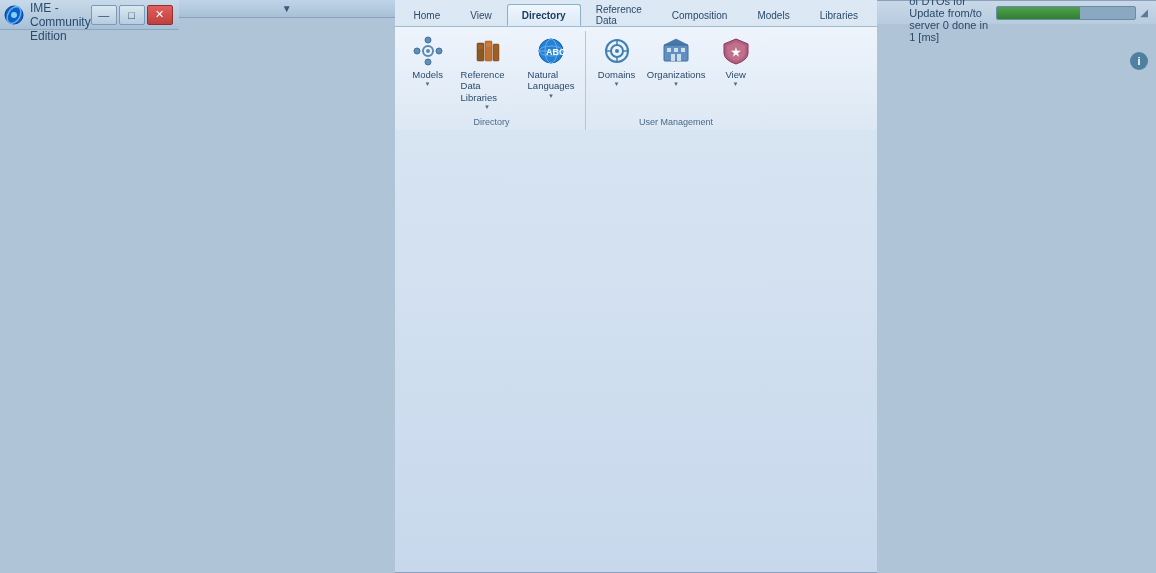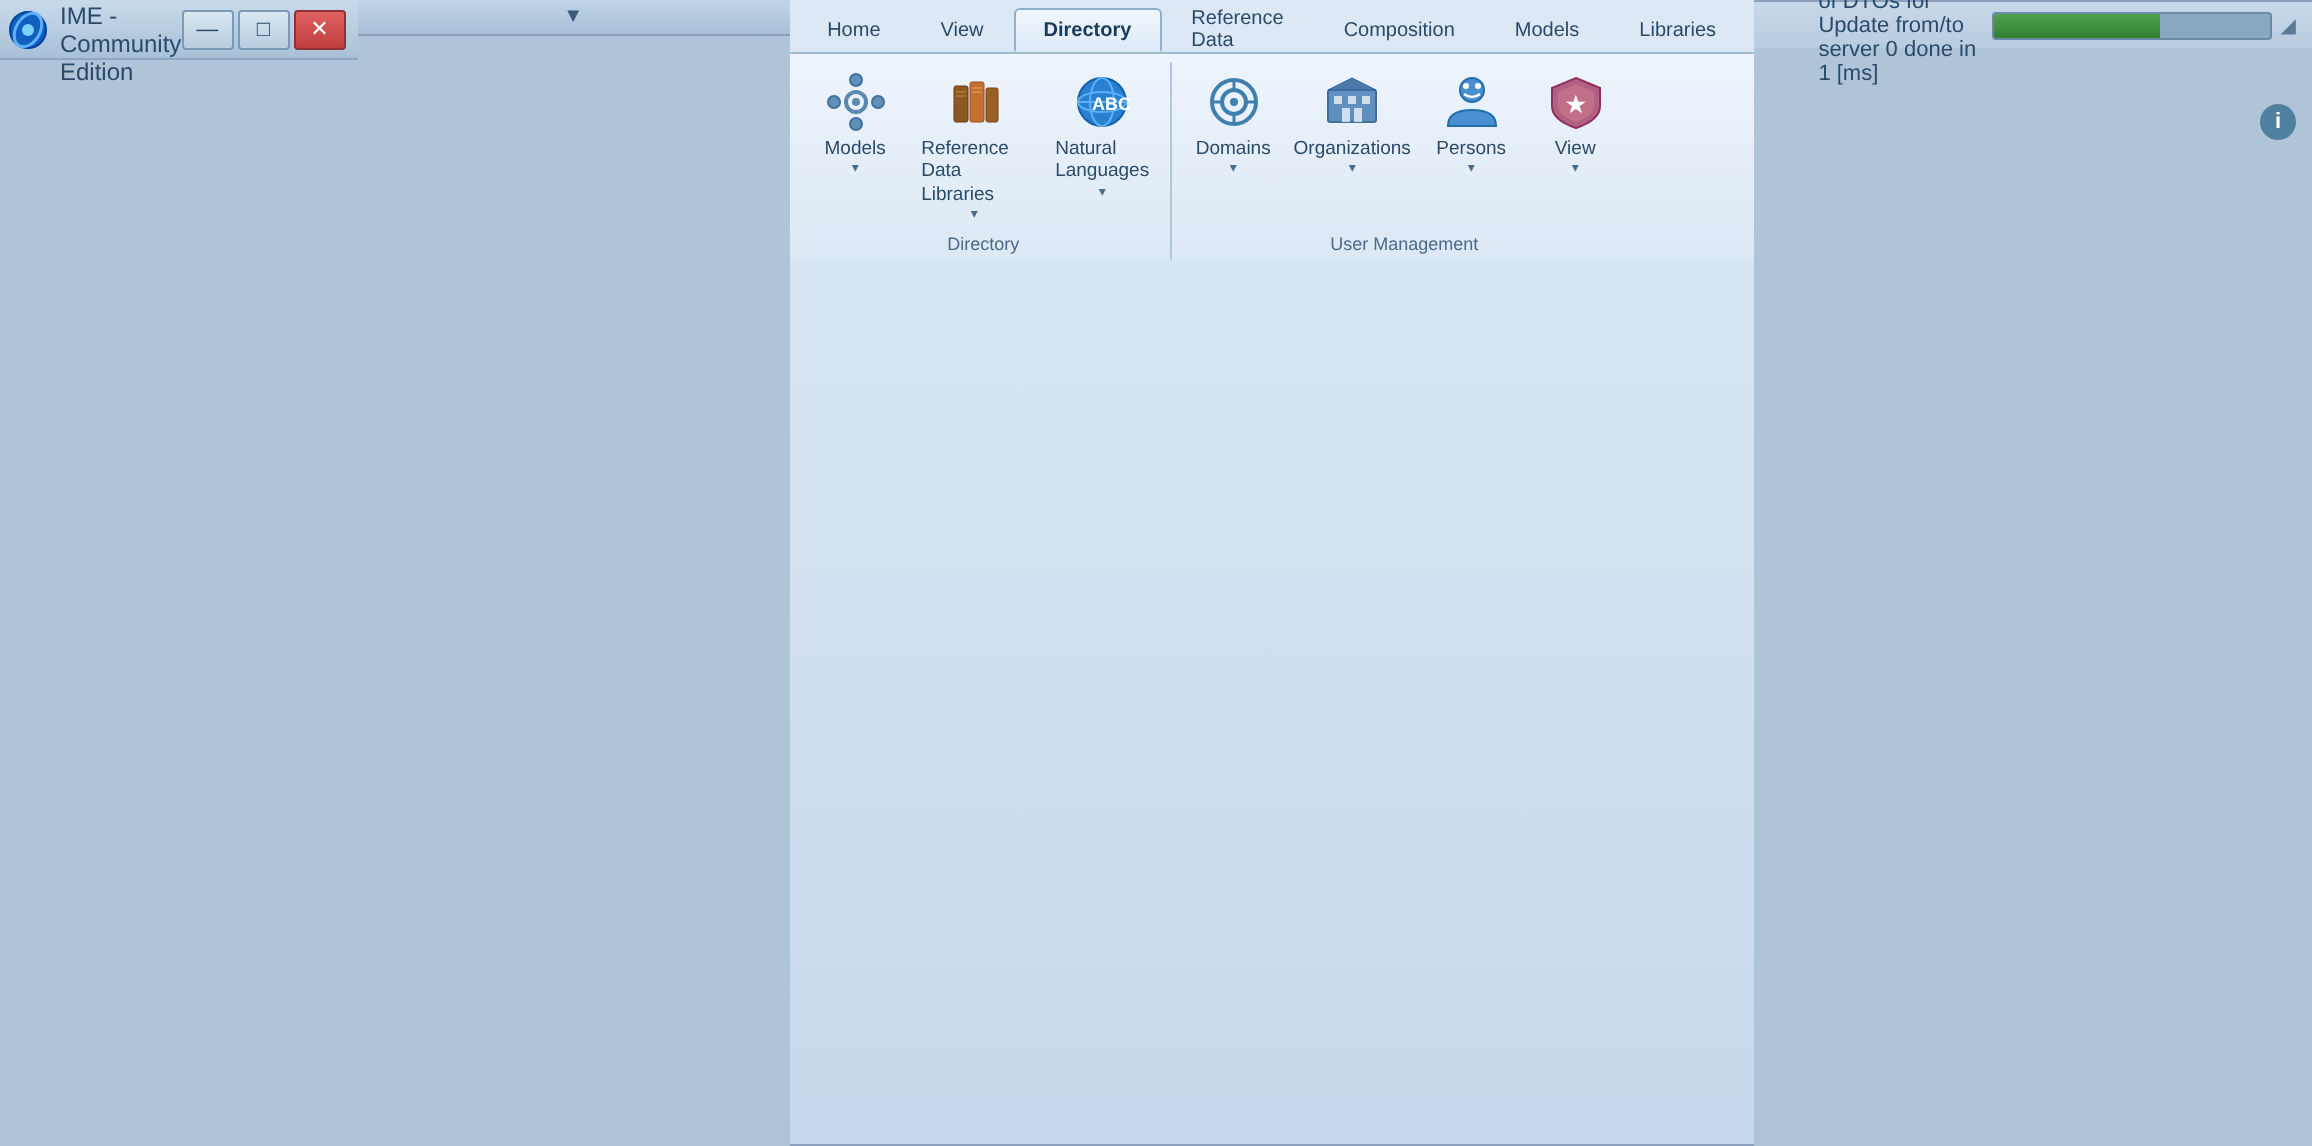--- a/index.html
+++ b/index.html
@@ -398,33 +398,20 @@
                 <rect x="21" y="13" width="4" height="4" fill="white" opacity="0.7"></rect>
                 <rect x="11" y="19" width="4" height="7" fill="white" opacity="0.7"></rect>
                 <rect x="17" y="19" width="4" height="7" fill="white" opacity="0.7"></rect>
                 <polygon points="16,4 28,10 4,10" fill="#4878a8" stroke="#3060a0" stroke-width="0.5"></polygon>
               </svg>
             </div>
             <span class="label">Organizations</span>
             <span class="dropdown-arrow">▾</span>
           </div>
 
-          <div class="ribbon-btn">
-            <div class="icon person-icon">
-              <svg width="32" height="32" viewBox="0 0 32 32">
-                <circle cx="16" cy="10" r="6" fill="#4a90d0" stroke="#2070b0" stroke-width="1"></circle>
-                <path d="M4 28 Q4 20 16 20 Q28 20 28 28 Z" fill="#4a90d0" stroke="#2070b0" stroke-width="1"></path>
-                <circle cx="13" cy="8" r="1.5" fill="white"></circle>
-                <circle cx="19" cy="8" r="1.5" fill="white"></circle>
-                <path d="M12 12 Q16 15 20 12" fill="none" stroke="white" stroke-width="1.2"></path>
-              </svg>
-            </div>
-            <span class="label">Persons</span>
-            <span class="dropdown-arrow">▾</span>
-          </div>
 
           <div class="ribbon-btn">
             <div class="icon roles-icon">
               <svg width="32" height="32" viewBox="0 0 32 32">
                 <path d="M16 4 L28 9 L28 18 Q28 25 16 29 Q4 25 4 18 L4 9 Z" fill="#b06080" stroke="#903060" stroke-width="1"></path>
                 <path d="M16 7 L25 11 L25 18 Q25 23 16 26 Q7 23 7 18 L7 11 Z" fill="#d08090" opacity="0.5"></path>
                 <text x="11" y="21" font-size="11" fill="white" font-weight="bold">★</text>
               </svg>
             </div>
             <span class="label">View</span>

